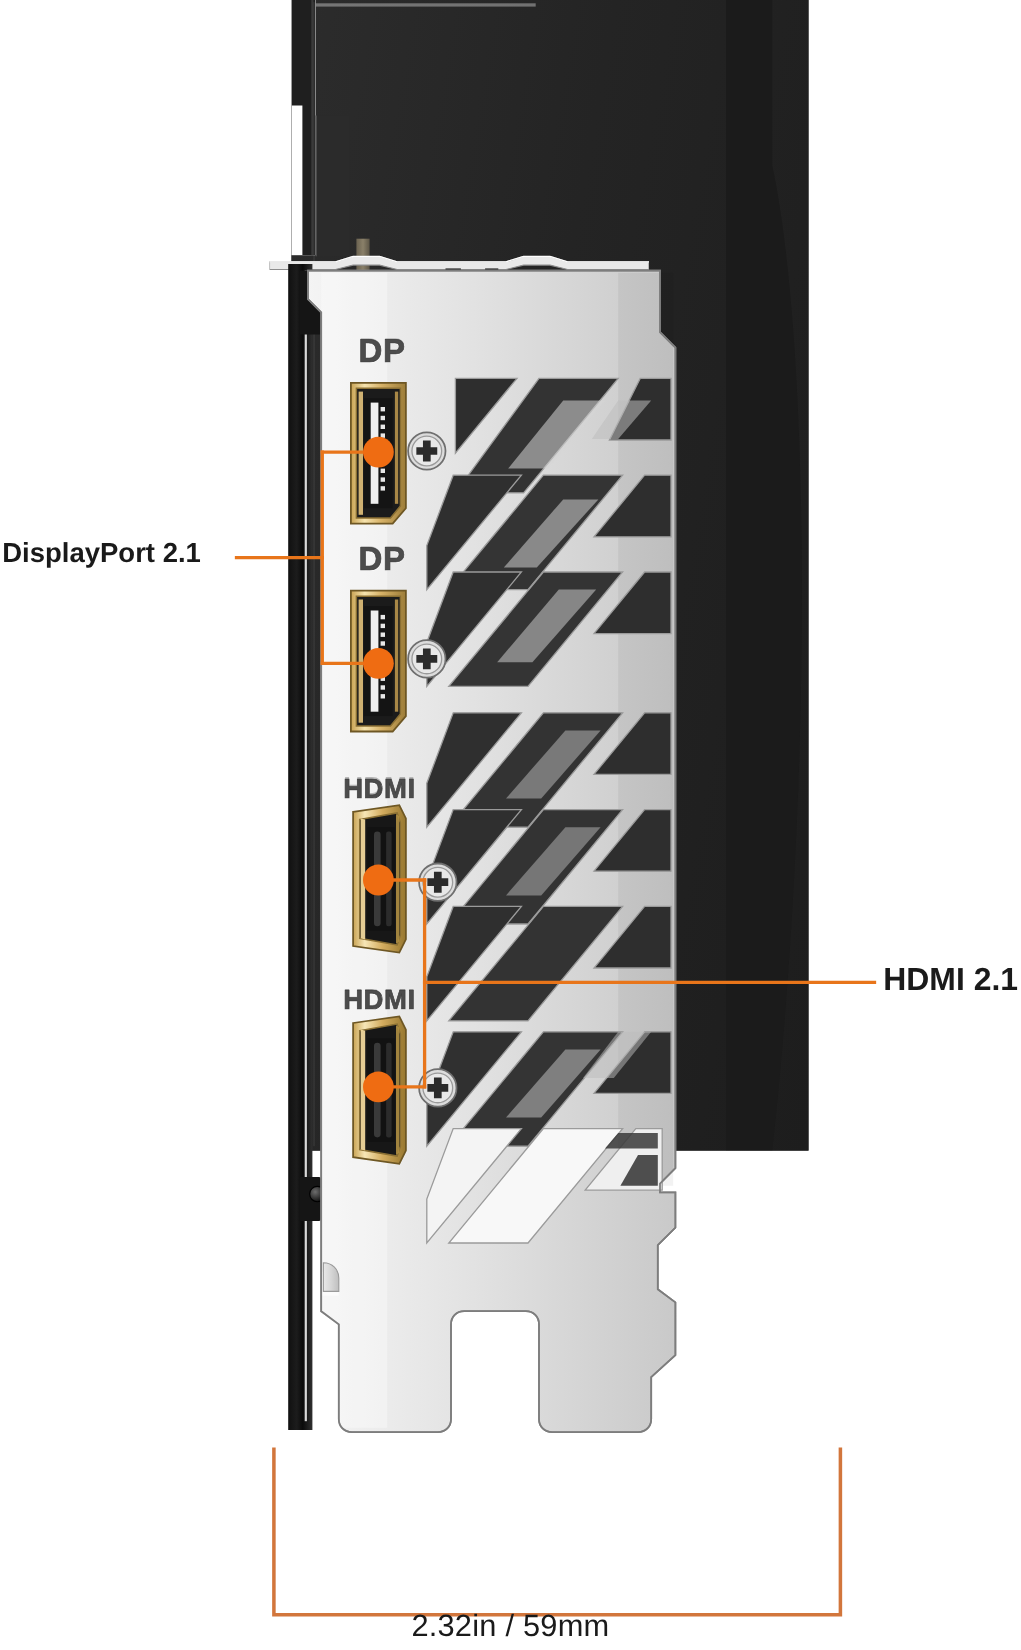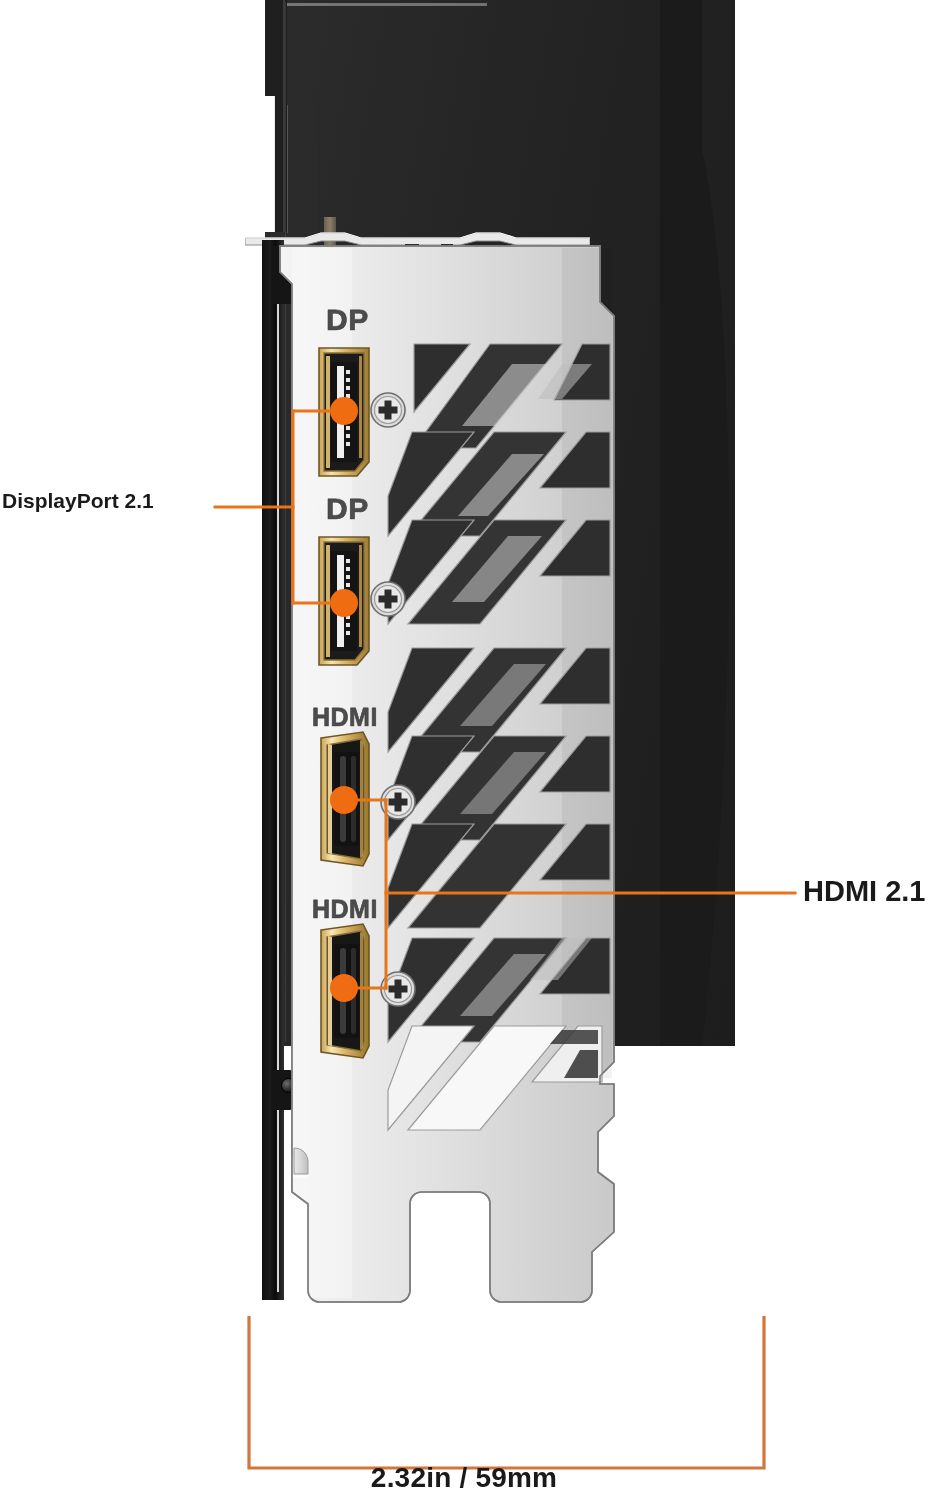--- a/index.html
+++ b/index.html
@@ -109,26 +109,26 @@
   .screw svg{display:block;}
 
   
   .callouts{position:absolute;left:0;top:0;width:928px;height:1500px;pointer-events:none;}
   .callouts svg{display:block;}
 
   .calloutlabel{
     position:absolute;color:#1a1a1a;font-weight:700;white-space:nowrap;
     font-family:"Liberation Sans","DejaVu Sans",sans-serif;
   }
-  #dp-label{left:2px;top:489px;font-size:21px;}
+  #dp-label{left:2px;top:489px;font-size:25px;}
   #hdmi-label{left:803px;top:875px;font-size:29px;}
 
   #dimension-caption{
     position:absolute;left:0;top:1462px;width:928px;text-align:center;
-    font-size:28px;font-weight:700;color:#1a1a1a;letter-spacing:.2px;
+    font-size:28px;font-weight:400;color:#1a1a1a;letter-spacing:.2px;
     font-family:"Liberation Sans","DejaVu Sans",sans-serif;
   }
 </style>
 </head>
 <body>
 
 <div class="stage">
 
   <div class="shroud">
     <div class="shroud-body"></div>

